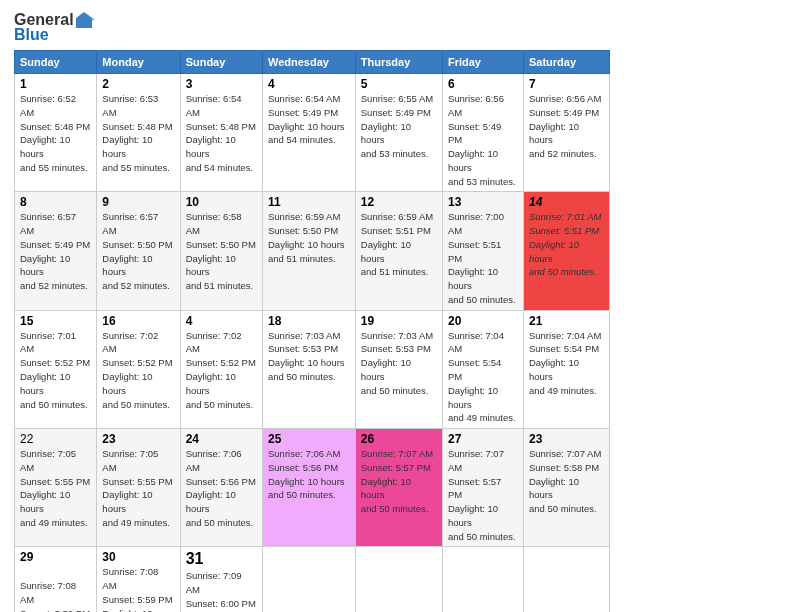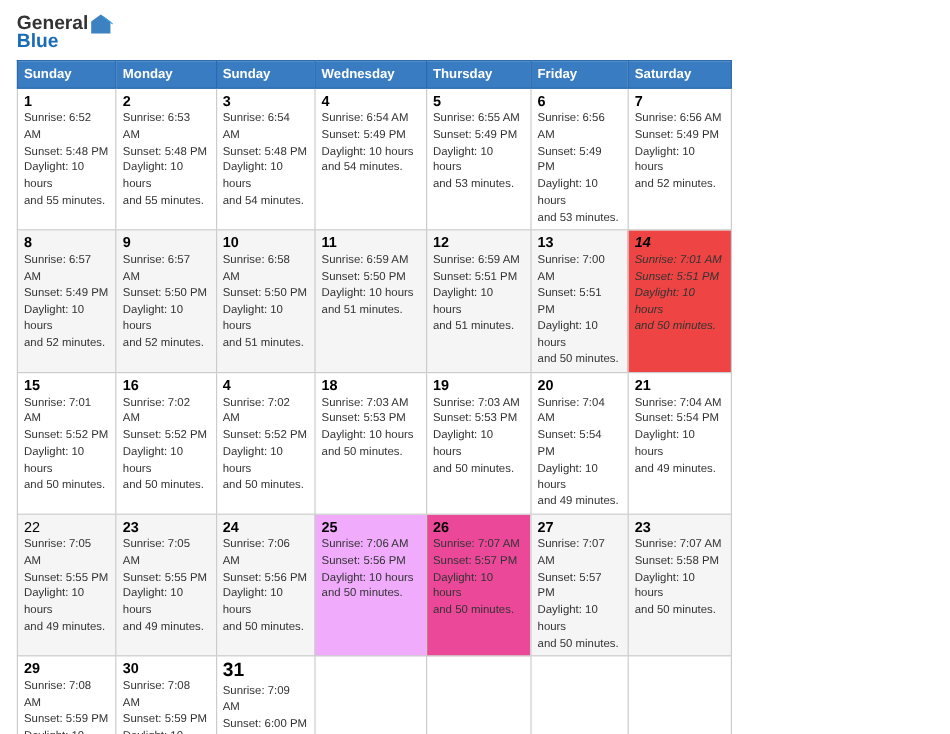--- a/index.html
+++ b/index.html
@@ -365,21 +365,21 @@
         <div style="font-size:9.5px;color:#333;line-height:1.45;">
           Sunrise: 7:07 AM<br>
           Sunset: 5:58 PM<br>
           Daylight: 10 hours<br>
           and 50 minutes.
         </div>
       </td>
         </tr>
         <tr>
           <td>
-        <span style="font-weight:bold;font-size:12px;display:block;margin-bottom:1px;">29</span>
+        <span style="font-weight:bold;font-size:12px;display:block;margin-bottom:15px;">29</span>
         <div style="font-size:9.5px;color:#333;line-height:1.45;">
           Sunrise: 7:08 AM<br>
           Sunset: 5:59 PM<br>
           Daylight: 10 hours<br>
           and 50 minutes.
         </div>
       </td>
           <td>
         <span style="font-weight:bold;font-size:12px;display:block;margin-bottom:1px;">30</span>
         <div style="font-size:9.5px;color:#333;line-height:1.45;">

